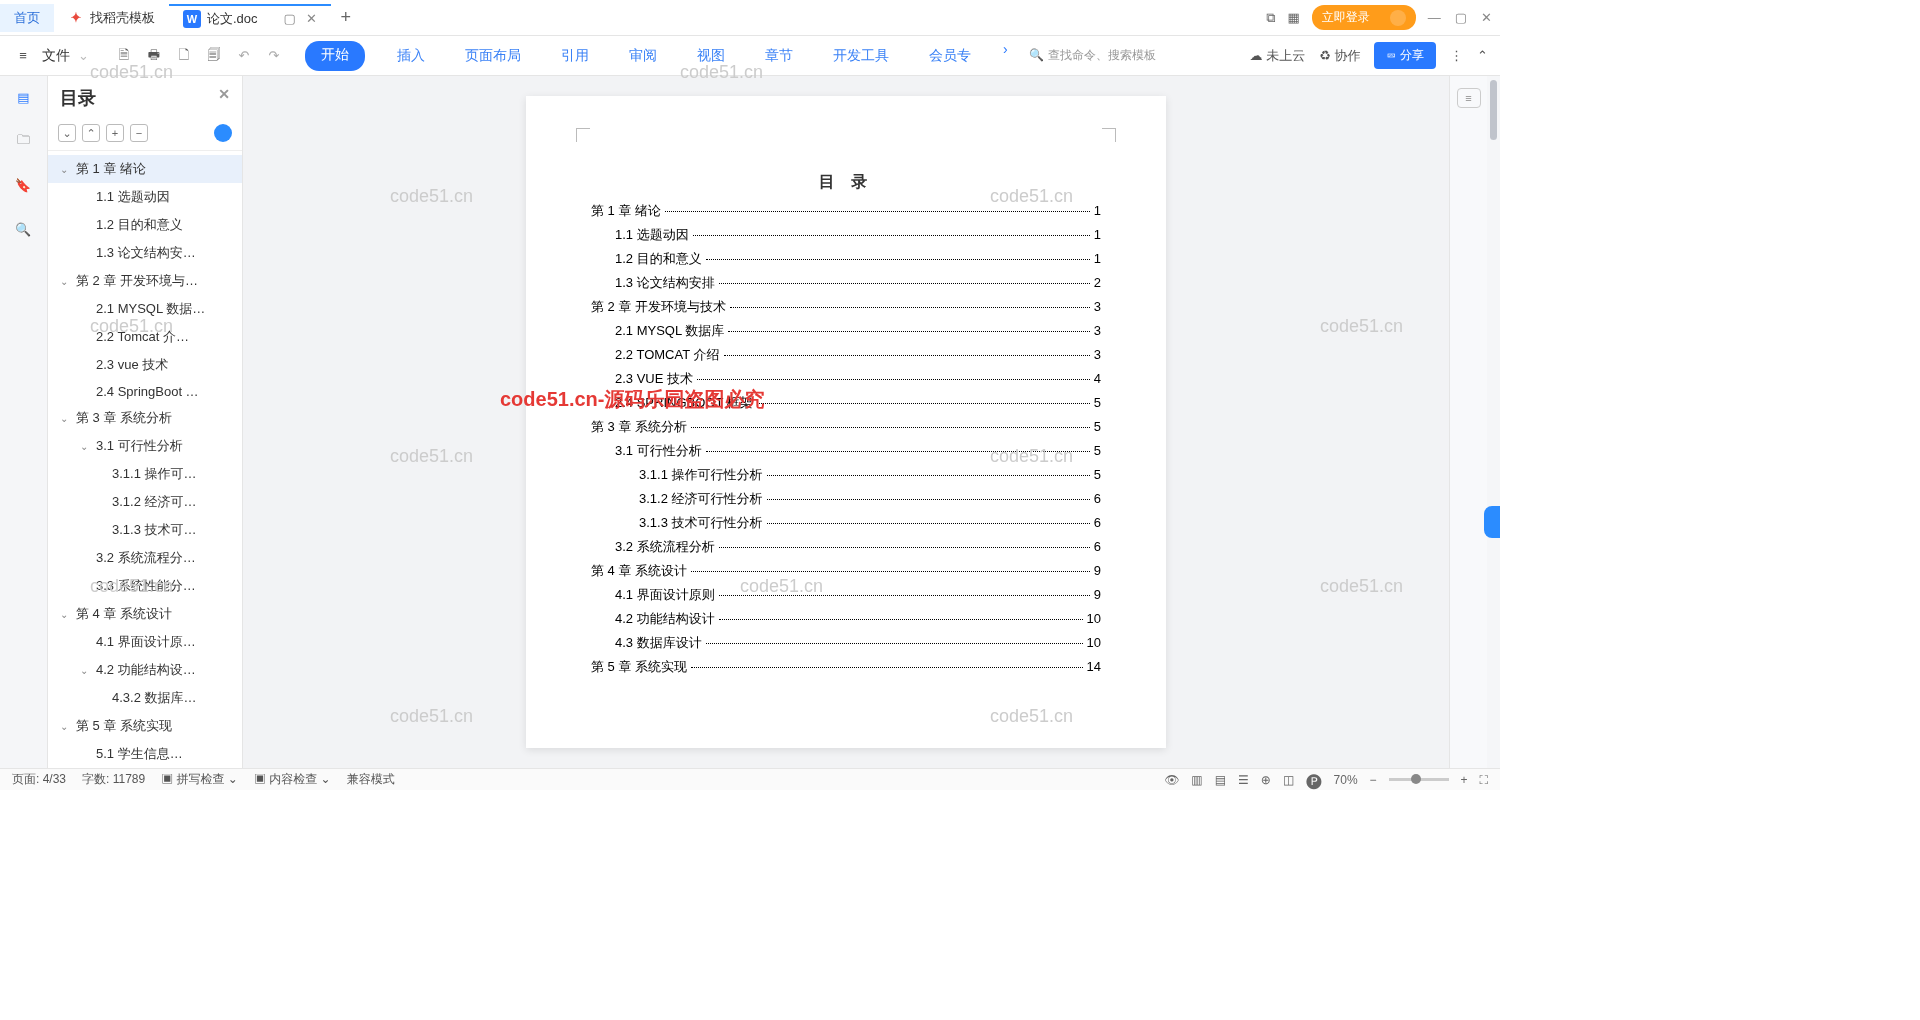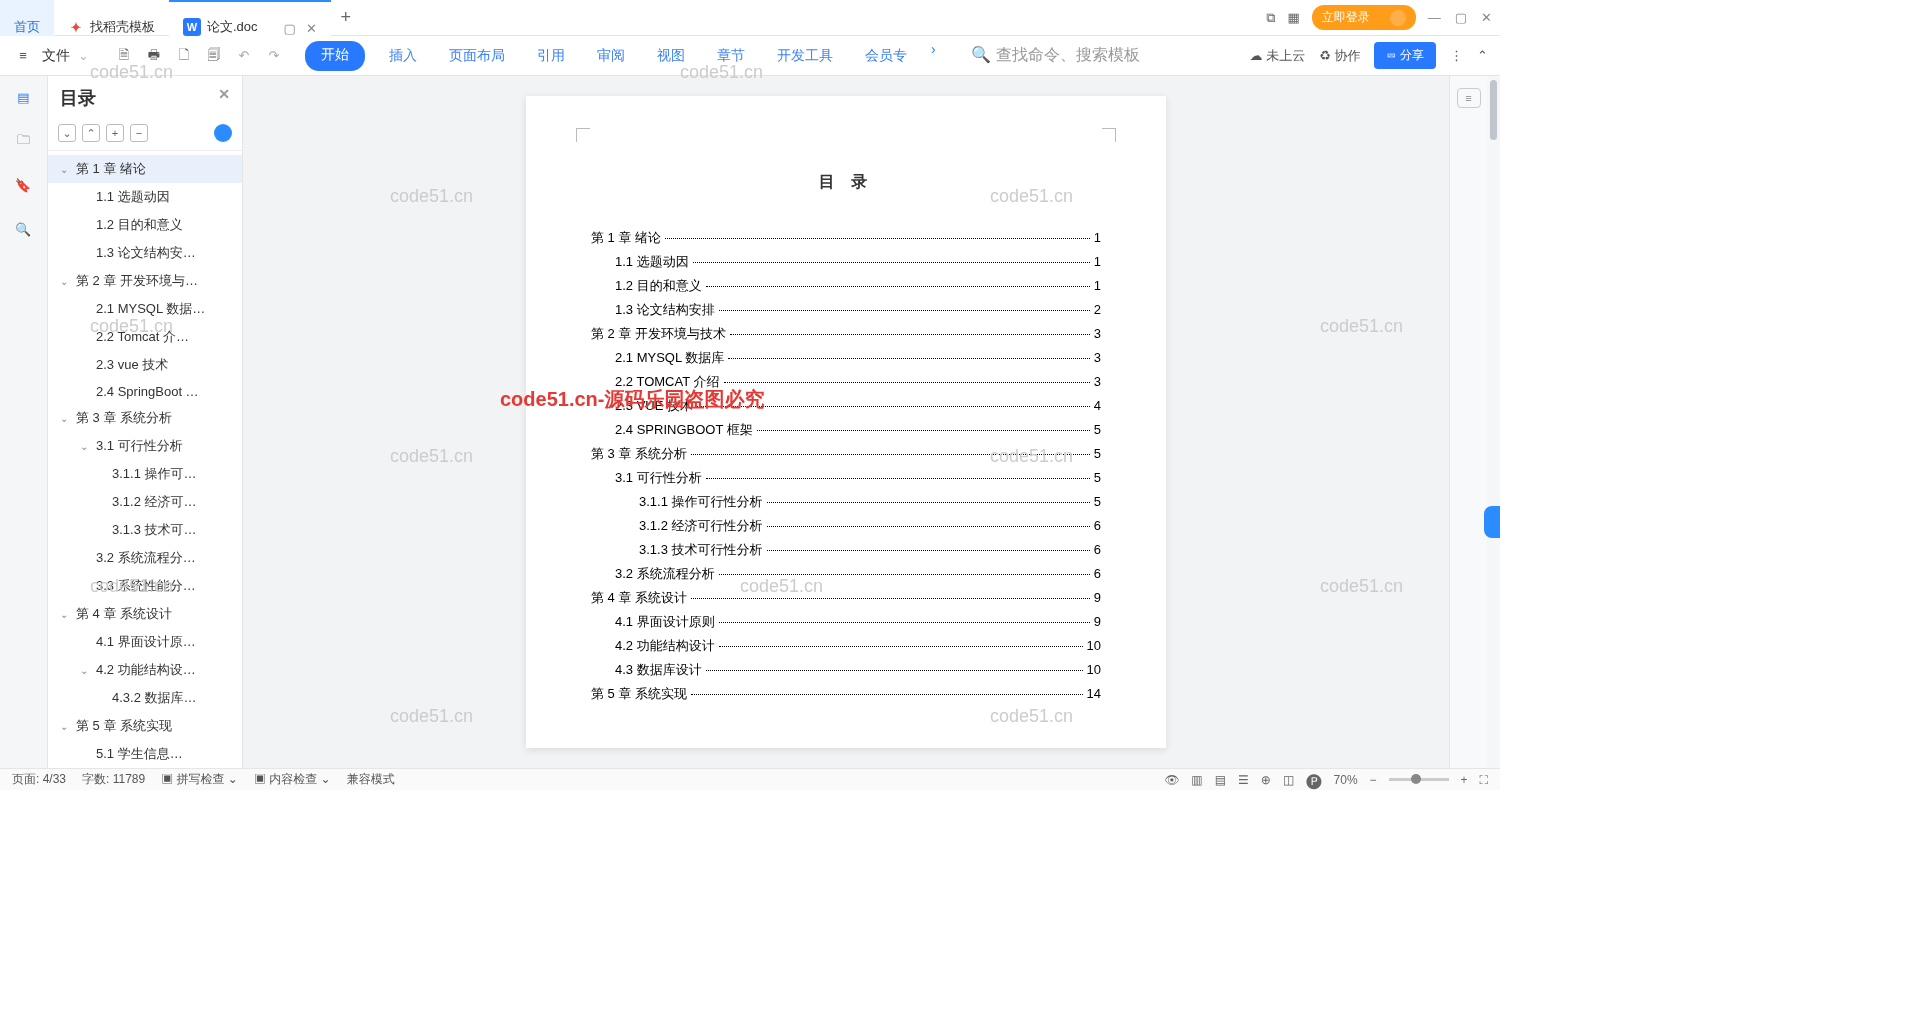--- a/index.html
+++ b/index.html
@@ -1,35 +1,35 @@
 <!DOCTYPE html>
 <html><head>
 <meta charset="utf-8">
 <style>
 *{box-sizing:border-box;margin:0;padding:0;font-family:"Microsoft YaHei","PingFang SC",sans-serif}
 body{background:#fff;width:1500px;height:790px;overflow:hidden;font-size:13px;color:#333;position:relative}
 .title-bar{height:36px;display:flex;align-items:center;background:#fff;border-bottom:1px solid #e5e5e5}
-.tab{height:36px;display:flex;align-items:flex-end;padding:0 14px;gap:6px;font-size:13px;cursor:pointer;position:relative}
+.tab{height:28px;display:flex;align-items:center;padding:0 14px;gap:6px;font-size:13px;cursor:pointer;position:relative}
 .tab.home{background:#e8f3ff;color:#2b6fd9}
 .tab.template{color:#333}
 .tab.doc{background:#fff;color:#333;border-top:2px solid #2b8cff}
 .tab-icon{width:16px;height:16px;display:inline-flex;align-items:center;justify-content:center;font-size:13px}
 .icon-red{color:#e84a3d;font-weight:bold}
 .icon-blue{background:#2979ff;color:#fff;border-radius:3px;width:18px;height:18px;font-size:11px;font-weight:bold}
 .tab-sfx{margin-left:20px;display:flex;gap:10px;color:#888}
 .tab-add{width:30px;text-align:center;font-size:18px;color:#666;cursor:pointer}
 .title-right{margin-left:auto;display:flex;align-items:center;gap:12px;padding-right:8px;color:#666}
 .login-btn{background:#ff9c1a;color:#fff;padding:4px 10px;border-radius:12px;display:flex;align-items:center;gap:20px;font-size:12px}
 .win-btns{display:flex;gap:14px;color:#888;font-size:13px}
 .toolbar{height:40px;display:flex;align-items:center;padding:0 12px;gap:8px;border-bottom:1px solid #e5e5e5}
 .tb-ico{width:22px;height:22px;display:inline-flex;align-items:center;justify-content:center;color:#555;cursor:pointer}
-.menu-items{display:flex;gap:16px;margin-left:12px;font-size:14px}
+.menu-items{display:flex;gap:24px;margin-left:12px;font-size:14px}
 .menu-item{padding:6px 8px;cursor:pointer;color:#3b82f6}
 .menu-item.active{background:#2979ff;color:#fff;border-radius:14px;padding:5px 16px}
-.search-box{margin-left:28px;color:#999;font-size:16px}
+.search-box{margin-left:14px;color:#999;font-size:12px}
 .tb-right{margin-left:auto;display:flex;align-items:center;gap:14px;color:#555}
 .share-btn{background:#2979ff;color:#fff;padding:5px 12px;border-radius:4px;display:flex;align-items:center;gap:4px;font-size:12px}
 .main{display:flex;height:692px;position:relative}
 .vbar{width:48px;background:#f5f6f8;border-right:1px solid #e5e5e5;display:flex;flex-direction:column;align-items:center;padding-top:10px;gap:22px;color:#666}
 .vbar .v-ico{width:22px;height:22px;display:flex;align-items:center;justify-content:center;cursor:pointer}
 .vbar .v-ico.active{color:#2979ff}
 .outline-panel{width:195px;border-right:1px solid #e5e5e5;display:flex;flex-direction:column;background:#fff}
 .outline-head{display:flex;align-items:flex-start;padding:10px 12px;font-size:18px;font-weight:bold}
 .outline-close{margin-left:auto;color:#999;cursor:pointer;font-size:14px}
 .outline-tools{display:flex;align-items:center;padding:4px 10px 8px;gap:6px;color:#666;border-bottom:1px solid #eee}
@@ -40,21 +40,21 @@
 .tree-item.selected{background:#e8f0fb}
 .tree-chev{color:#888;width:12px;display:inline-block;font-size:10px}
 .tree-l2{padding-left:32px}
 .tree-l3{padding-left:48px}
 .tree-item.sub .tree-chev{visibility:hidden}
 .doc-area{flex:1;background:#f2f3f5;overflow:auto;display:flex;justify-content:center;padding:20px 0;position:relative}
 .page{width:640px;background:#fff;box-shadow:0 2px 8px rgba(0,0,0,.1);padding:40px 65px;font-family:"SimSun",serif;position:relative}
 .page-mark{position:absolute;border:1px solid #bbb;width:14px;height:14px}
 .pm-tl{top:32px;left:50px;border-right:none;border-bottom:none}
 .pm-tr{top:32px;right:50px;border-left:none;border-bottom:none}
-.page-title{text-align:center;font-size:16px;font-weight:bold;margin:36px 0 36px;letter-spacing:6px}
+.page-title{text-align:center;font-size:16px;font-weight:bold;margin:36px 0 9px;letter-spacing:6px}
 .toc-line{display:flex;align-items:baseline;font-size:13px;margin:6px 0;color:#000}
 .toc-text{white-space:nowrap}
 .toc-dots{flex:1;border-bottom:1px dotted #000;margin:0 4px;position:relative;top:-3px}
 .toc-page{white-space:nowrap}
 .toc-lvl1{font-weight:normal}
 .toc-lvl2{padding-left:24px}
 .toc-lvl3{padding-left:48px}
 .right-panel{width:38px;background:#f8f9fb;border-left:1px solid #e5e5e5;display:flex;flex-direction:column;align-items:center;padding-top:12px}
 .rp-box{width:24px;height:20px;border:1px solid #ccc;border-radius:4px;display:flex;align-items:center;justify-content:center;color:#888;font-size:11px}
 .status-bar{height:22px;display:flex;align-items:center;padding:0 12px;font-size:12px;color:#555;border-top:1px solid #e5e5e5;gap:16px;background:#fafafa}

